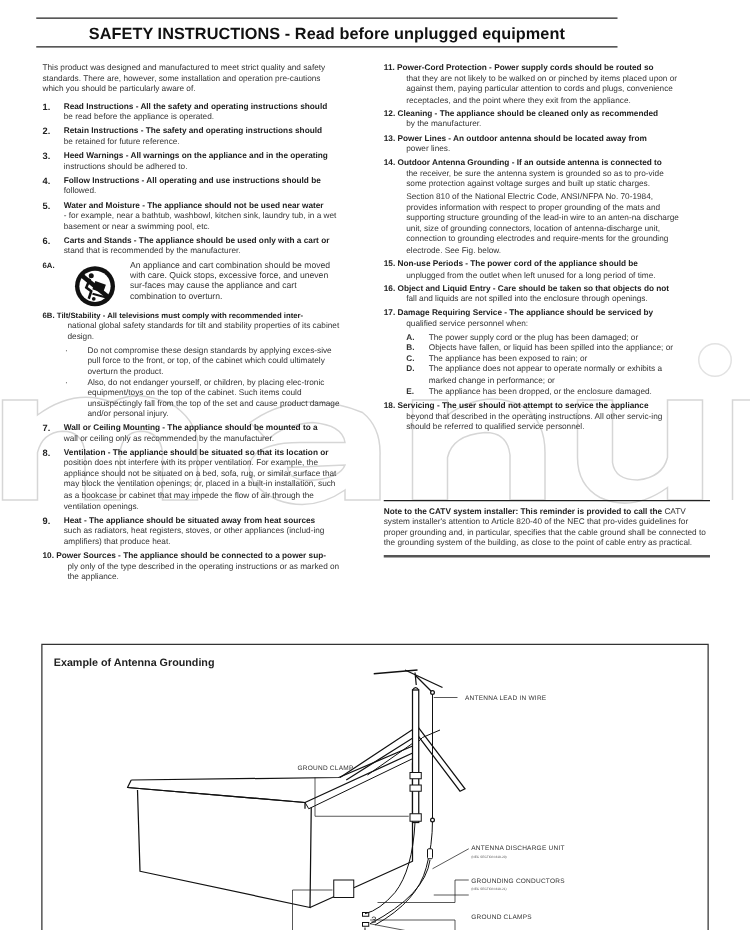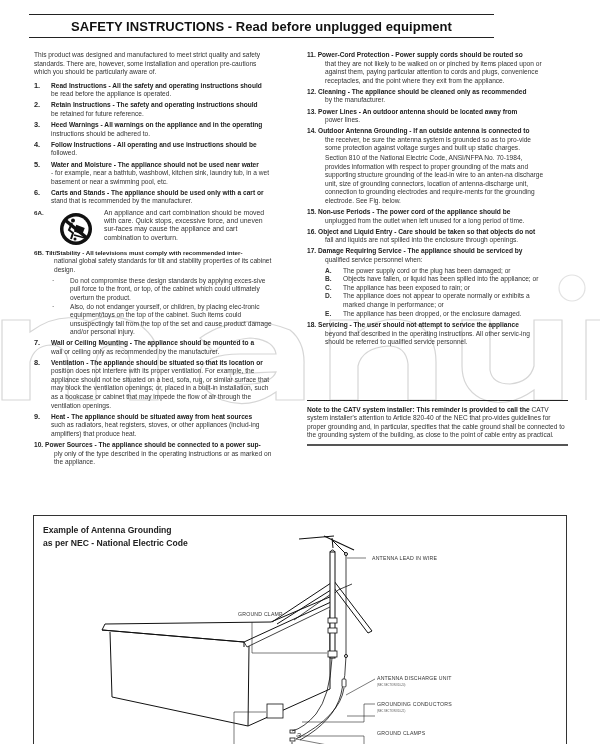--- a/index.html
+++ b/index.html
@@ -236,21 +236,20 @@
 </div>
 
 <div class="note-box">
   <span class="lead">Note to the CATV system installer: This reminder is provided to call the</span>
   <span>CATV system installer's attention to Article 820-40 of the NEC that pro-vides guidelines for proper grounding and, in particular, specifies that the cable ground shall be connected to the grounding system of the building, as close to the point of cable entry as practical.</span>
 </div>
 
 <div class="figure-box">
   <div class="figure-title">
     <div>Example of Antenna Grounding</div>
-    <div>as per NEC - National Electric Code</div>
   </div>
 
   <svg class="figure-svg" width="534" height="233" viewBox="0 -60 534 233">
     <g fill="none" stroke="#111" stroke-width="1" stroke-linejoin="round">
 
       <path d="M71 48 L237 46 L298 20"></path>
       <path d="M71 48 L68 54 L210 66 L297 26"></path>
       <path d="M68 54 L210 66 L210 71"></path>
       <path d="M76 56 L78 121 L214 150 L215 70"></path>
       <path d="M214 150 L296 113 L296 34"></path>

